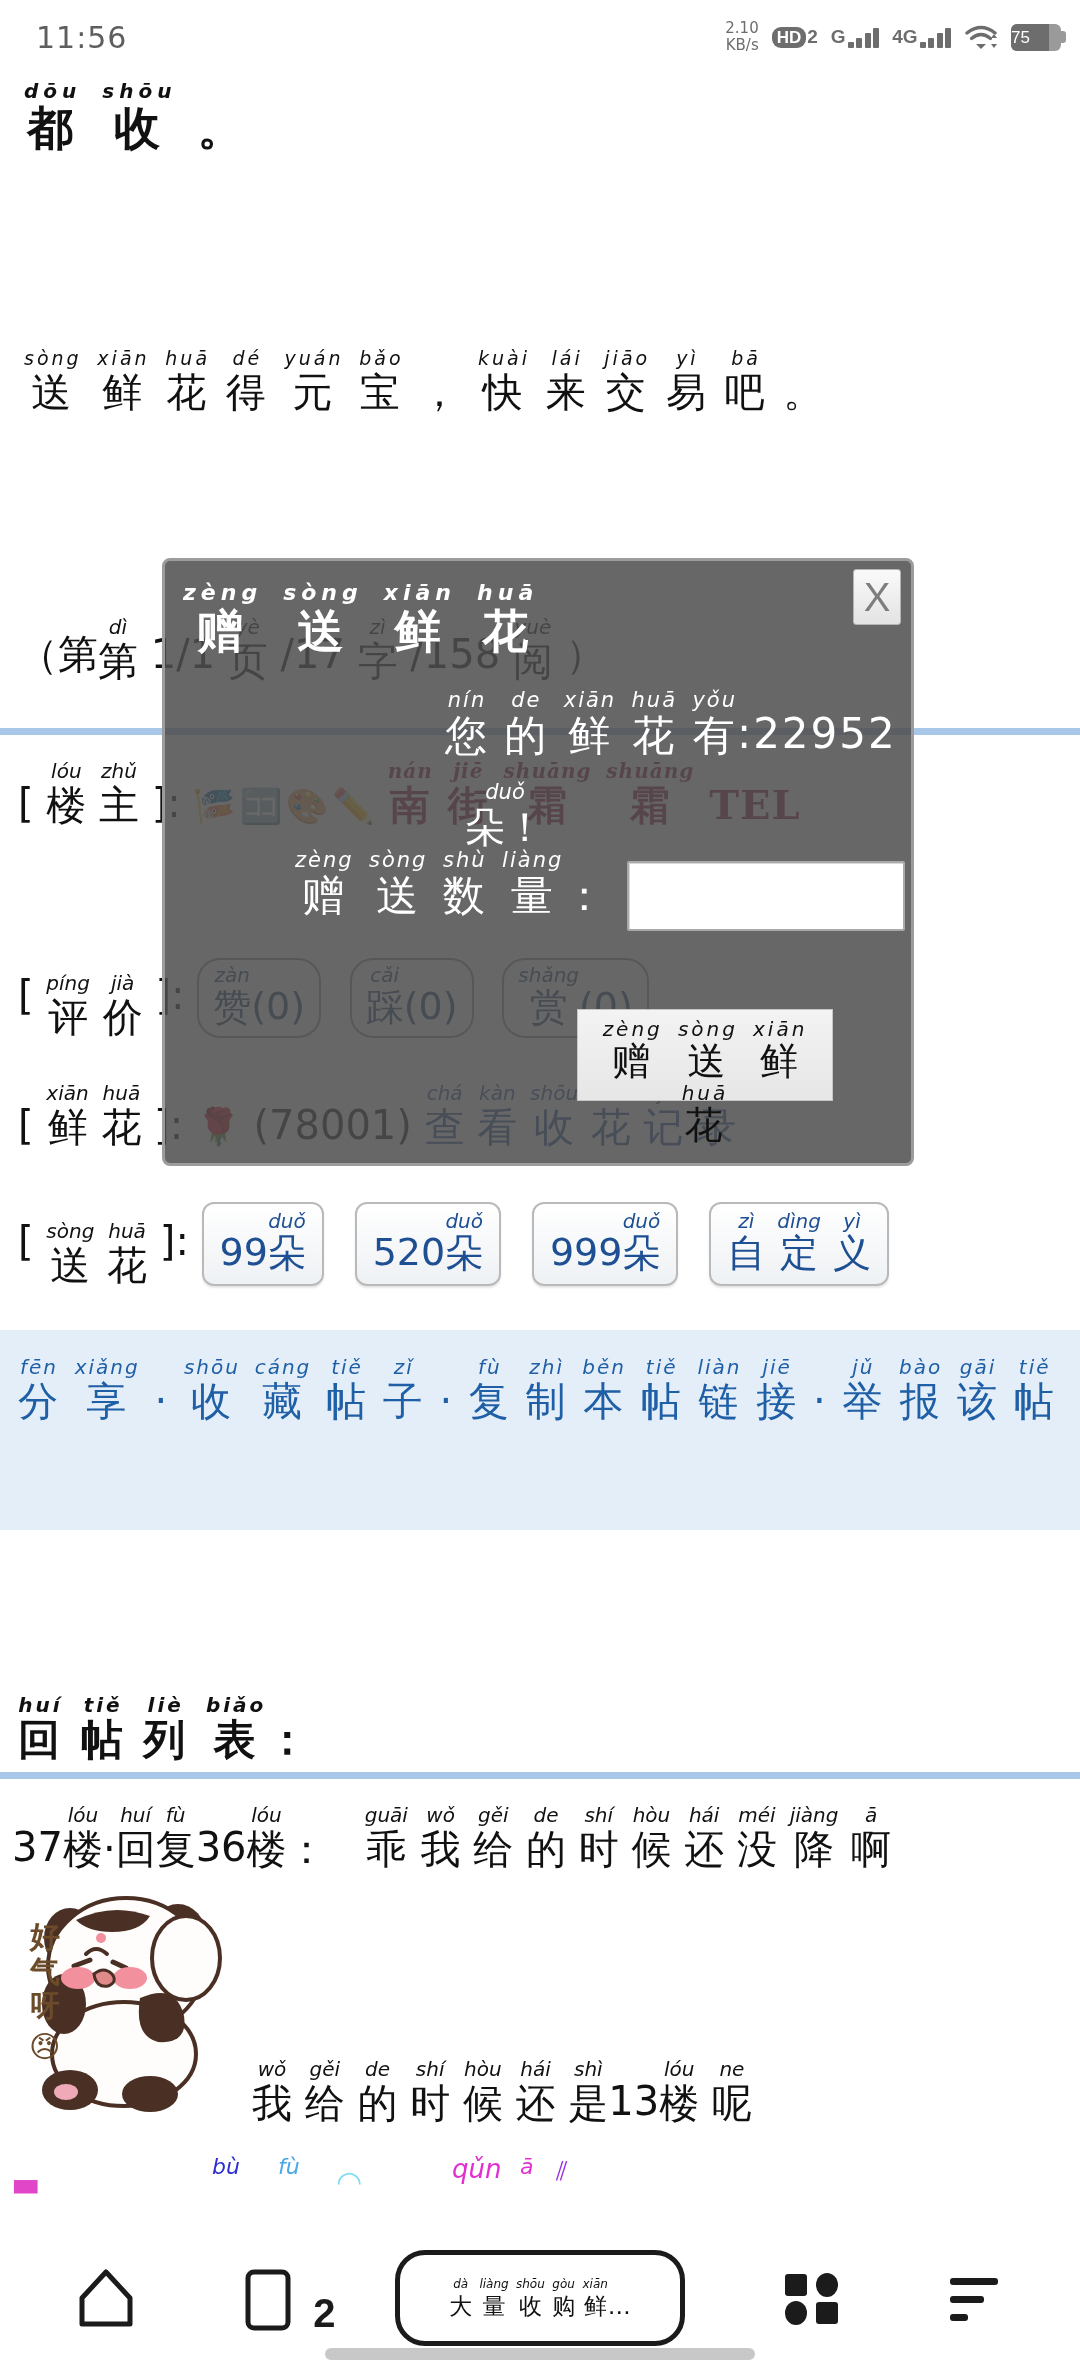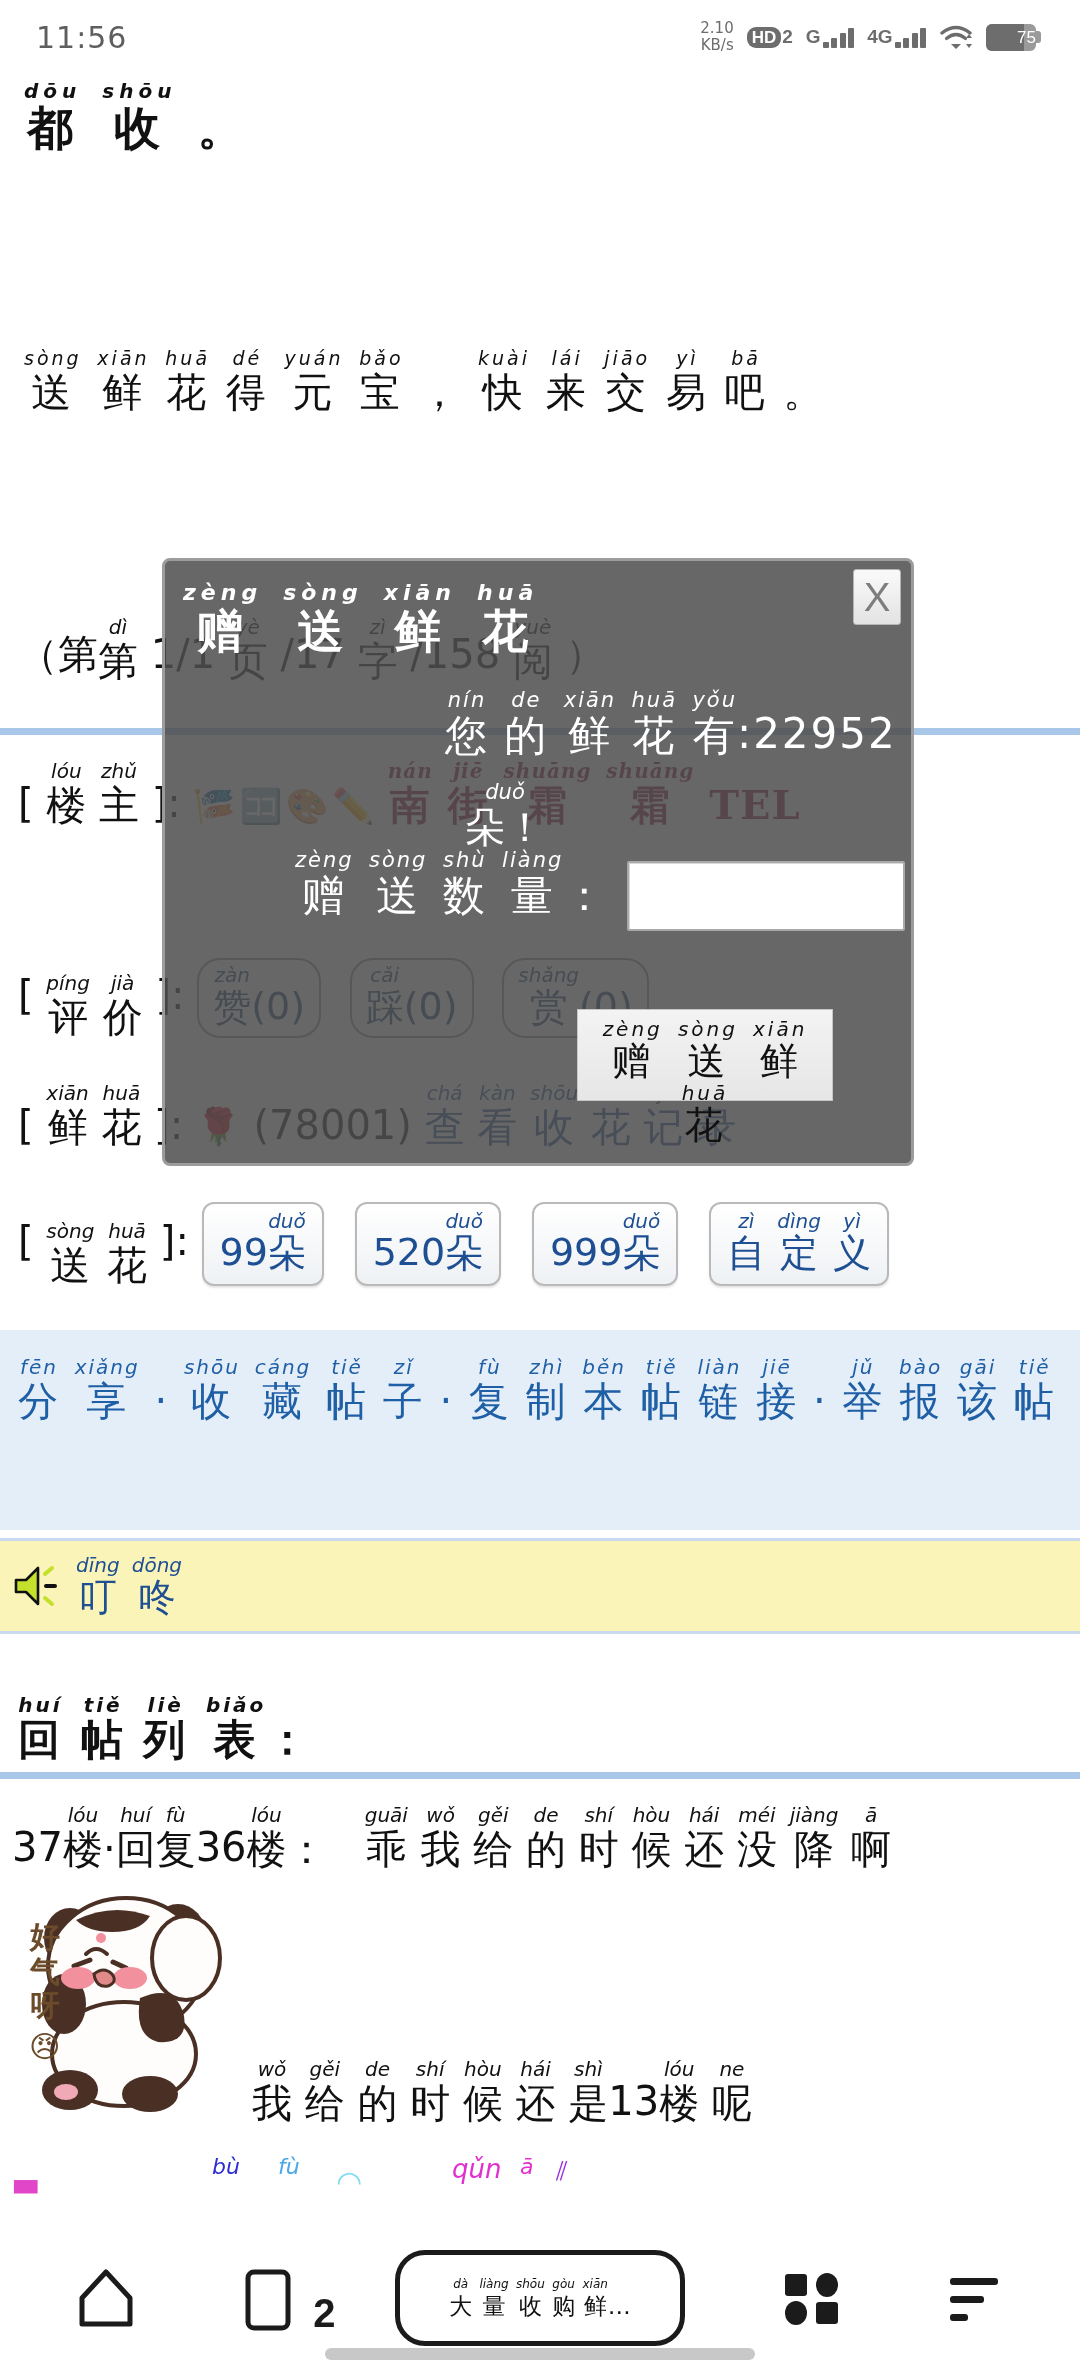--- a/index.html
+++ b/index.html
@@ -8,21 +8,21 @@
     background: #ffffff;
     font-family: "Liberation Sans", sans-serif;
     overflow: hidden;
   }
   .page { position: relative; width: 1080px; height: 2376px; background:#fff; }
 
   
   .statusbar {
     position: absolute; top: 0; left: 0; width: 1080px; height: 74px;
     display: flex; align-items: center; justify-content: space-between;
-    padding: 0 39px 0 36px; color: #6d6d6d;
+    padding: 0 14px 0 36px; color: #6d6d6d;
   }
   .clock { font-size: 30px; letter-spacing: 1px; color:#5e5e5e; }
   .status-right { display:flex; align-items:center; gap:13px; }
   .netspeed { display:flex; flex-direction:column; align-items:flex-end;
               font-size:15px; line-height:1.15; color:#6d6d6d; }
   .hd-badge { display:flex; align-items:flex-end; }
   .hd-box { background:#6d6d6d; color:#fff; font-size:17px; font-weight:bold;
             border-radius:9px; padding:2px 5px; line-height:1; }
   .hd-sub { font-size:19px; font-weight:bold; color:#6d6d6d; margin-left:1px; }
   .sig { display:flex; align-items:flex-end; }
@@ -30,21 +30,21 @@
   .bars { display:flex; align-items:flex-end; gap:2.5px; }
   .bars i { display:block; width:6px; background:#6d6d6d; border-radius:1px; }
   .bars i:nth-child(1){height:6px;} .bars i:nth-child(2){height:10px;}
   .bars i:nth-child(3){height:15px;} .bars i:nth-child(4){height:20px;}
   .wifi { position:relative; width:34px; height:26px; }
   .battery { display:flex; align-items:center; }
   .batt-body { width:50px; height:27px; background:#9a9a9a; border-radius:6px;
                position:relative; overflow:hidden; }
   .batt-fill { position:absolute; left:0; top:0; bottom:0; width:75%; background:#6d6d6d; }
   .batt-num { position:relative; z-index:2; color:#fff; font-size:17px;
-              text-align:right; line-height:27px; width:100%; }
+              text-align:left; line-height:27px; width:100%; }
   .batt-tip { width:5px; height:12px; background:#9a9a9a; border-radius:0 3px 3px 0; }
 
   
   .hand { font-family: "DejaVu Sans", sans-serif; }
 
   .ruby { display:inline-block; text-align:center; vertical-align:bottom; line-height:1; }
   .ruby .py { display:block; font-size:19px; color:inherit; line-height:1.1;
               margin-bottom:2px; font-style:italic; white-space:nowrap; }
   .ruby .ch { display:block; line-height:1.05; white-space:nowrap; }
 
@@ -377,34 +377,20 @@
       <span class="ruby"><span class="py">liàn</span><span class="ch">链</span></span>
       <span class="ruby"><span class="py">jiē</span><span class="ch">接</span></span>
     </span><span class="ruby"><span class="py">&nbsp;</span><span class="ch">·</span></span><span>
       <span class="ruby"><span class="py">jǔ</span><span class="ch">举</span></span>
       <span class="ruby"><span class="py">bào</span><span class="ch">报</span></span>
       <span class="ruby"><span class="py">gāi</span><span class="ch">该</span></span>
       <span class="ruby"><span class="py">tiě</span><span class="ch">帖</span></span>
     </span>
   </div>
 
-  <div class="notifybar">
-    <div class="speaker">
-      <svg width="54" height="44" viewBox="0 0 54 44">
-        <path d="M4 16 L14 16 L26 4 L26 40 L14 28 L4 28 Z" fill="#c5e02c" stroke="#111" stroke-width="2.6" stroke-linejoin="round"></path>
-        <path d="M33 10 L40 4" stroke="#c5e02c" stroke-width="4" stroke-linecap="round"></path>
-        <path d="M34 22 L43 22" stroke="#111" stroke-width="4" stroke-linecap="round"></path>
-        <path d="M33 34 L40 40" stroke="#c5e02c" stroke-width="4" stroke-linecap="round"></path>
-      </svg>
-    </div>
-    <div class="notify-text hand">
-      <span class="ruby"><span class="py">dīng</span><span class="ch">叮</span></span>
-      <span class="ruby"><span class="py">dōng</span><span class="ch">咚</span></span>
-    </div>
-  </div>
 
   <div class="reply-head hand">
     <span class="ruby"><span class="py">huí</span><span class="ch">回</span></span>
     <span class="ruby"><span class="py">tiě</span><span class="ch">帖</span></span>
     <span class="ruby"><span class="py">liè</span><span class="ch">列</span></span>
     <span class="ruby"><span class="py">biǎo</span><span class="ch">表</span></span><span class="ruby"><span class="py">&nbsp;</span><span class="ch">：</span></span>
   </div>
 
   <div class="hr-blue" style="top:1772px"></div>
 

